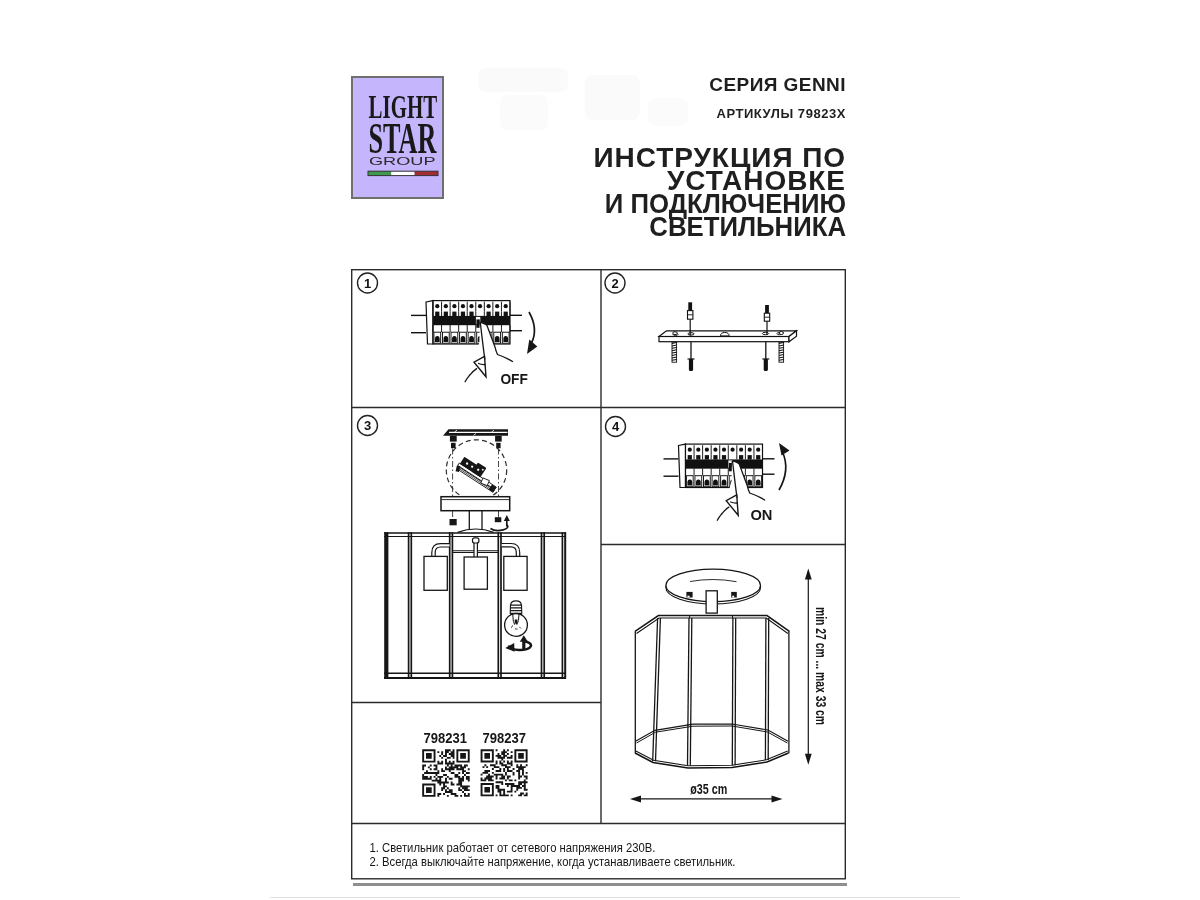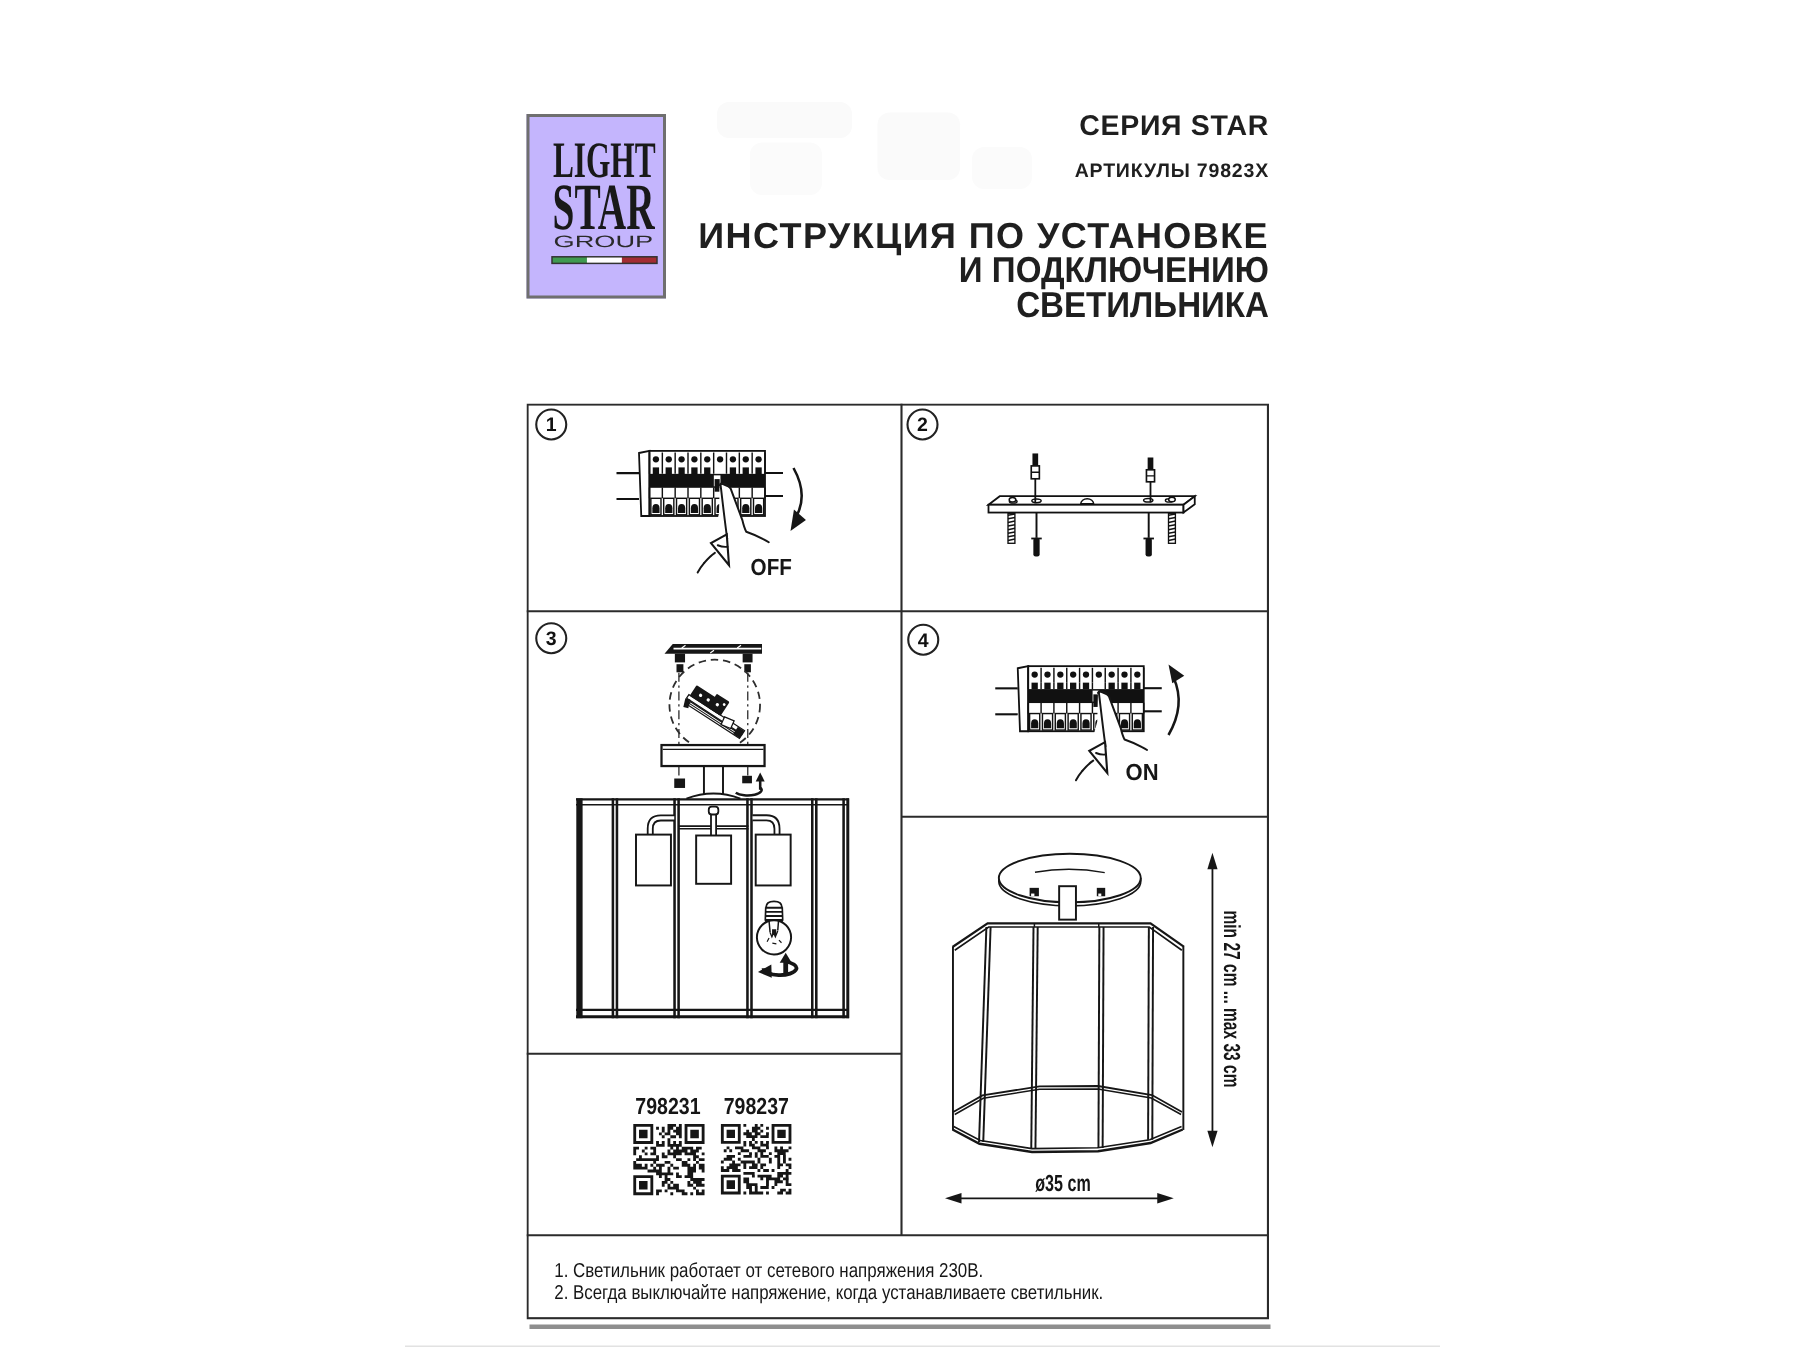--- a/index.html
+++ b/index.html
@@ -25,25 +25,25 @@
 <g>
 <rect x="15" y="93.2" width="23.3" height="4.4" fill="#3f9a50"></rect>
 <rect x="38.3" y="93.2" width="23.3" height="4.4" fill="#ffffff"></rect>
 <rect x="61.6" y="93.2" width="23.4" height="4.4" fill="#a32c33"></rect>
 <rect x="15" y="93.2" width="70" height="4.4" fill="none" stroke="#333" stroke-width="1"></rect>
 </g>
 </svg>
 </div>
 
 <div class="abs" style="left:546px;top:70px;width:300px;text-align:right;font-weight:bold;color:#1f1f1f;line-height:29px;">
-<div style="font-size:19px;letter-spacing:0.45px;">СЕРИЯ STAR</div>
+<div style="font-size:19px;letter-spacing:0.45px;">СЕРИЯ GENNI</div>
 <div style="font-size:13px;letter-spacing:0.55px;">АРТИКУЛЫ 79823Х</div>
 </div>
 
-<div class="abs" style="left:446px;top:145.5px;width:400px;text-align:right;font-weight:bold;color:#1f1f1f;font-size:24px;line-height:23px;">
+<div class="abs" style="left:446px;top:145.5px;width:400px;text-align:right;font-weight:bold;color:#1f1f1f;font-size:28px;line-height:23px;">
 <div style="letter-spacing:0.95px;">ИНСТРУКЦИЯ ПО УСТАНОВКЕ</div>
 <div style="transform:scaleX(0.92);transform-origin:100% 50%;">И ПОДКЛЮЧЕНИЮ СВЕТИЛЬНИКА</div>
 </div>
 
 <svg class="abs" style="left:351px;top:269px;" width="495" height="611" viewBox="0 0 495 611" xmlns="http://www.w3.org/2000/svg">
 
 <g stroke="#2b2b2b" stroke-width="1.4" fill="none">
 <rect x="0.7" y="0.7" width="493.6" height="609.1"></rect>
 <line x1="250" y1="0" x2="250" y2="554.5"></line>
 <line x1="0" y1="138.5" x2="495" y2="138.5"></line>

